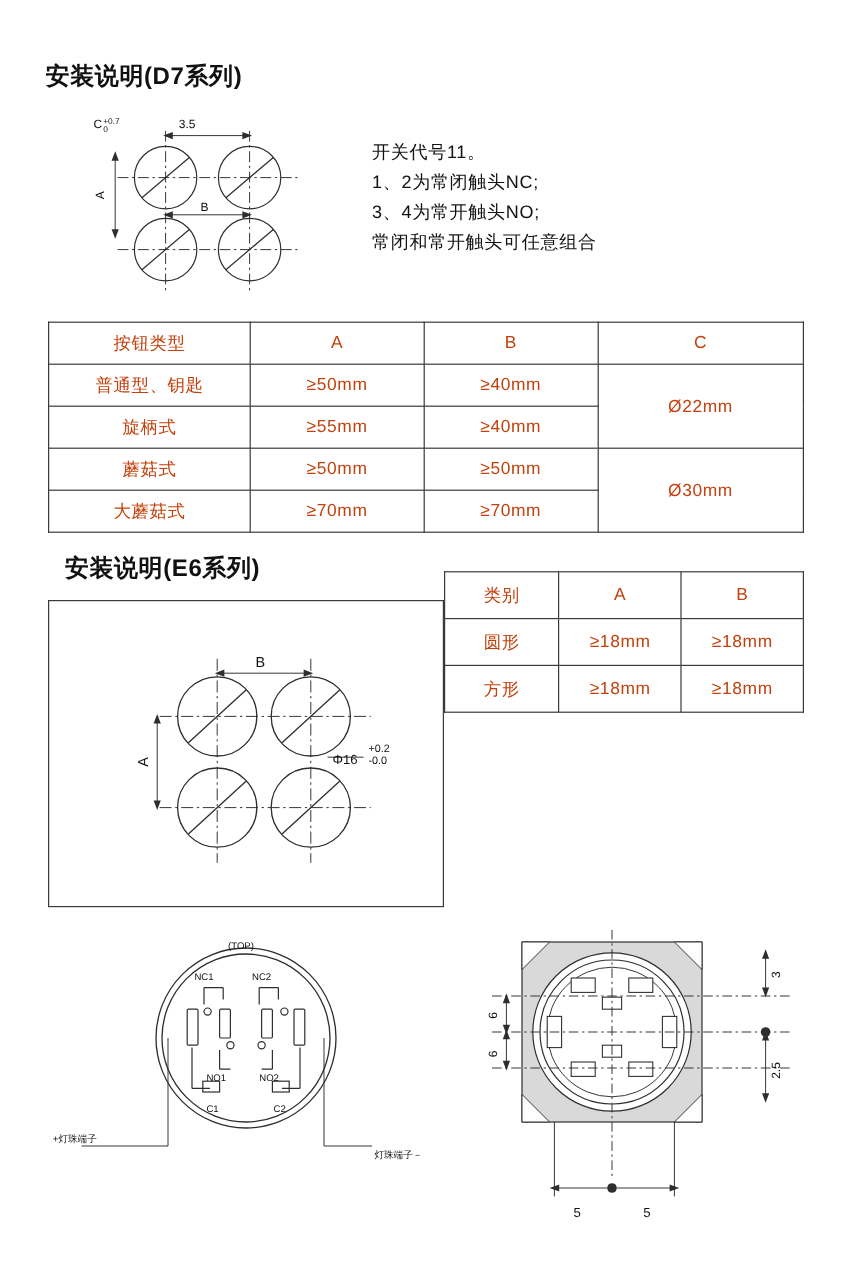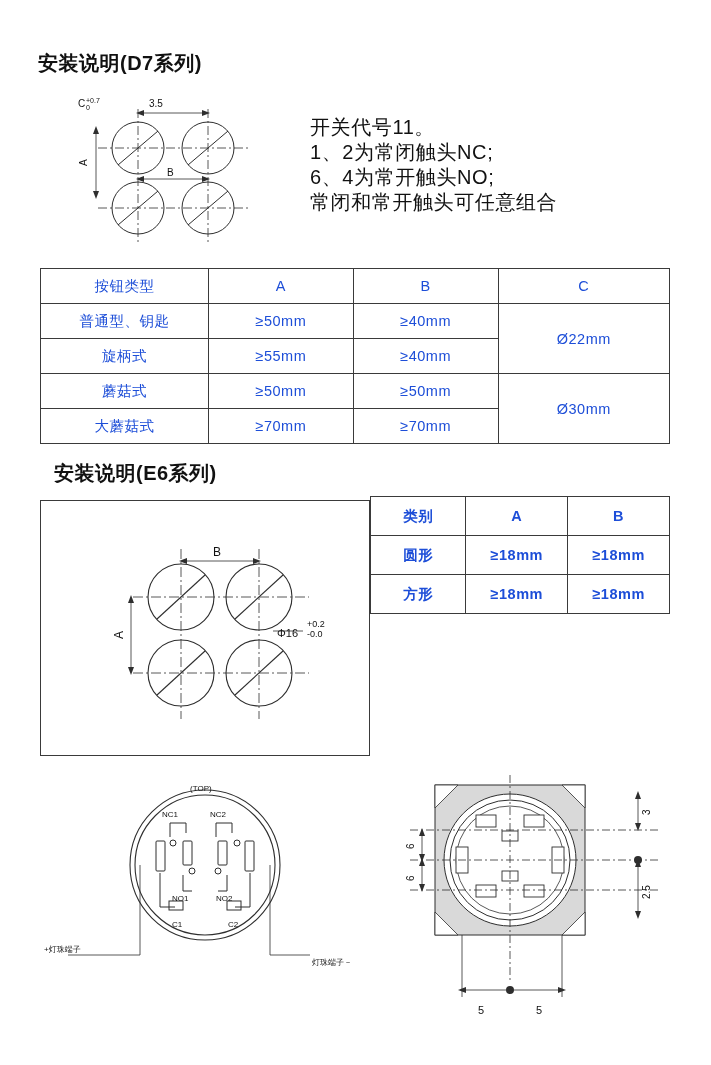--- a/index.html
+++ b/index.html
@@ -46,37 +46,37 @@
     width: 200px;
     height: 150px;
   }
 
   
   #d7-notes {
     position: absolute;
     left: 310px;
     top: 115px;
     width: 330px;
-    font-size: 20px;
+    font-size: 15px;
     line-height: 25px;
     color: #111;
     letter-spacing: 0.6px;
   }
   #d7-notes div { white-space: nowrap; }
 
   
   table.grid {
     position: absolute;
     border-collapse: collapse;
     background: #fff;
   }
   table.grid td {
     border: 1px solid #3a3a3a;
     font-size: 14.5px;
-    color: #1d4ed8;
+    color: #c2410c;
     text-align: center;
     padding: 0;
     height: 33px;
     letter-spacing: 0.5px;
     white-space: nowrap;
   }
   table.grid td.lead {
     text-align: center;
   }
 
@@ -99,23 +99,22 @@
     top: 500px;
     width: 330px;
     height: 256px;
     border: 1px solid #3a3a3a;
     box-sizing: border-box;
     background: #fff;
   }
 
   #e6-table {
     left: 370px;
-    top: 496px;
+    top: 476px;
     width: 300px;
-    font-weight: bold;
   }
   #e6-table td { height: 38px; font-size: 14.5px; }
   #e6-table .k1 { width: 96px; text-align: center; }
   #e6-table .k2 { width: 102px; }
   #e6-table .k3 { width: 102px; }
 
   
   #bottom-left {
     position: absolute;
     left: 40px;
@@ -185,21 +184,21 @@
       <text class="lbl" x="16" y="15" font-size="7">0</text>
       <text class="lbl" x="79" y="12" font-size="10">3.5</text>
       <text class="lbl" x="17" y="71" font-size="10" transform="rotate(-90 17,71)">A</text>
       <text class="lbl" x="97" y="81" font-size="10">B</text>
     </svg>
   </div>
 
   <div id="d7-notes">
     <div>开关代号11。</div>
     <div>1、2为常闭触头NC;</div>
-    <div>6、4为常开触头NO;</div>
+    <div>3、4为常开触头NO;</div>
     <div>常闭和常开触头可任意组合</div>
   </div>
 
   <table class="grid" id="d7-table">
     <tbody>
         <tr>
       <td class="c1">按钮类型</td>
       <td class="c2">A</td>
       <td class="c3">B</td>
       <td class="c4">C</td>

